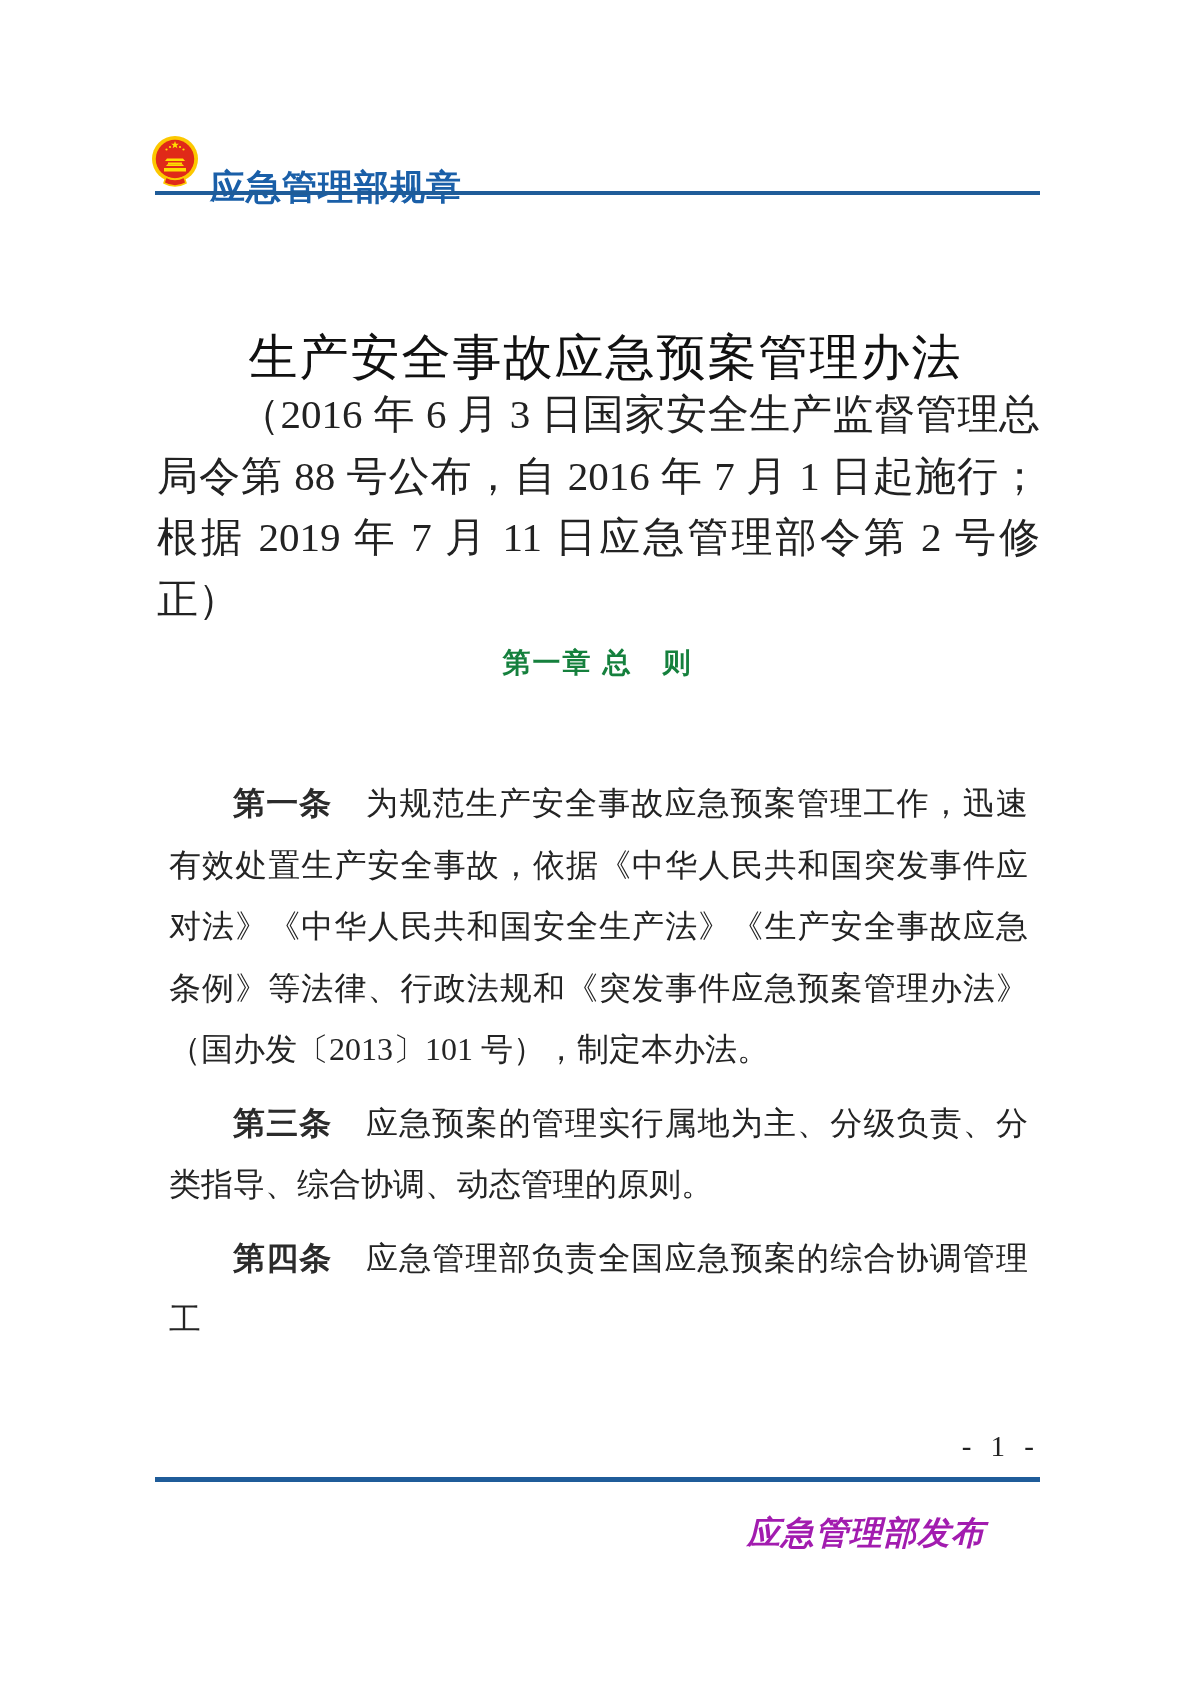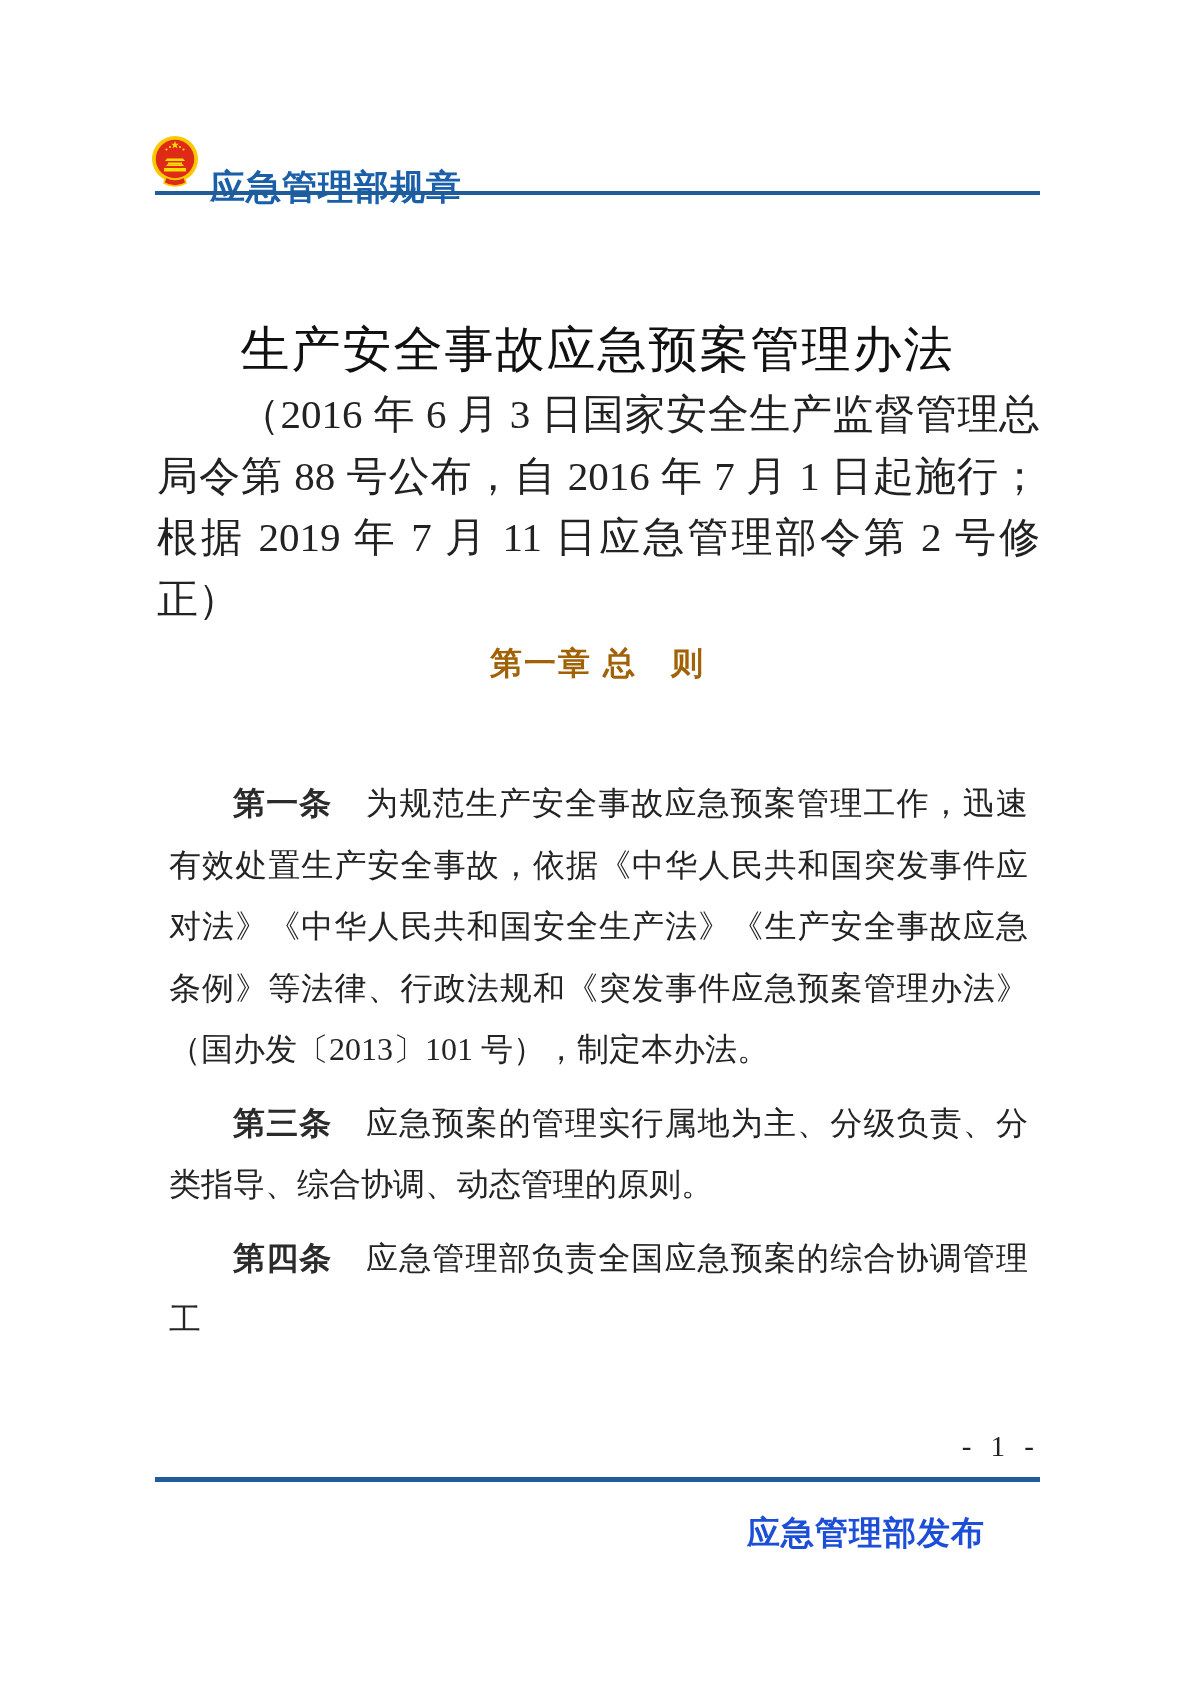--- a/index.html
+++ b/index.html
@@ -48,21 +48,21 @@
     background: #1f5c99;
   }
   .header-rule { top: 191px; height: 4px; }
 
   
   .doc-title {
     position: absolute;
     top: 322px;
     left: 155px;
     width: 885px;
-    margin: 0;
+    margin: 8px;
     text-align: center;
     font-size: 49px;
     font-weight: 500;
     letter-spacing: 2px;
     color: #111;
     line-height: 56px;
   }
   .note {
     position: absolute;
     top: 384px;
@@ -78,23 +78,23 @@
 
   
   .chapter {
     position: absolute;
     top: 644px;
     left: 155px;
     width: 885px;
     margin: 0;
     text-align: center;
     font-family: "Liberation Sans", "DejaVu Sans", sans-serif;
-    font-size: 32px;
+    font-size: 28px;
     font-weight: 700;
-    color: #a16207;
+    color: #15803d;
     line-height: 38px;
     letter-spacing: 2px;
   }
 
   
   .articles {
     position: absolute;
     top: 761px;
     left: 157px;
     width: 883px;
@@ -124,21 +124,22 @@
     color: #222;
   }
   .footer-rule { top: 1477px; height: 5px; }
   .publisher {
     position: absolute;
     top: 1511px;
     right: 205px;
     font-size: 33px;
     font-weight: 700;
     letter-spacing: 1px;
-    color: #1d4ed8;
+    color: #a21caf;
+    font-style: italic;
   }
 </style>
 </head>
 <body>
 
 <div class="page">
 
   <div class="header-row">
     <span class="emblem">
       <svg viewBox="0 0 100 112" width="50" height="56" xmlns="http://www.w3.org/2000/svg">

